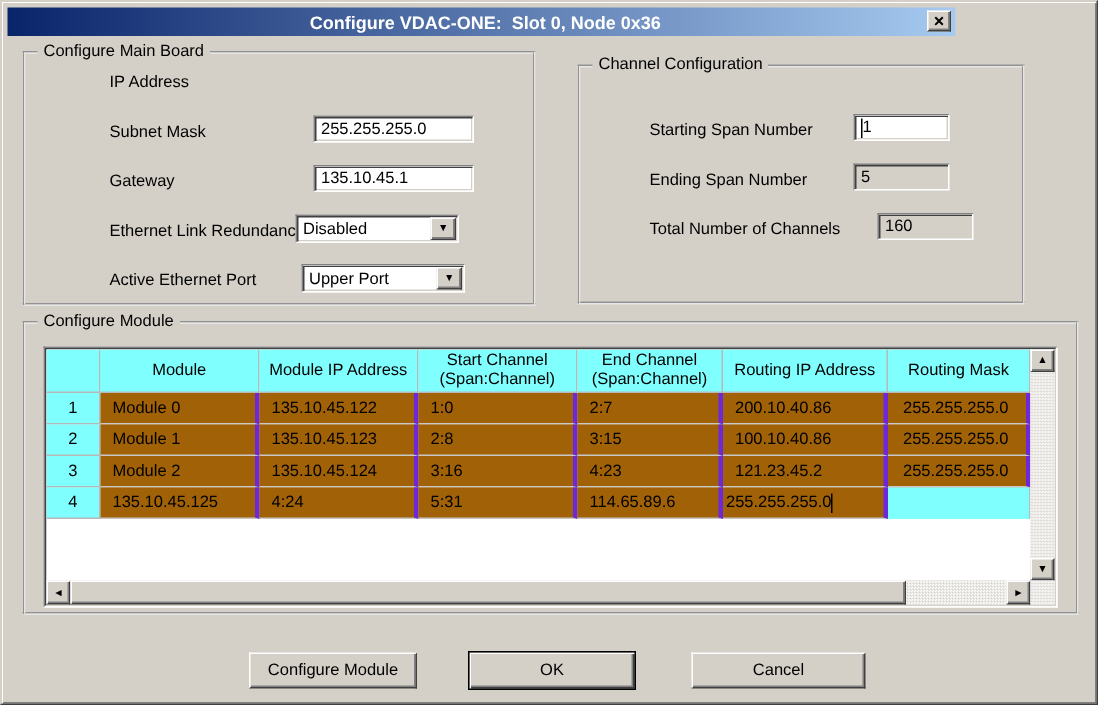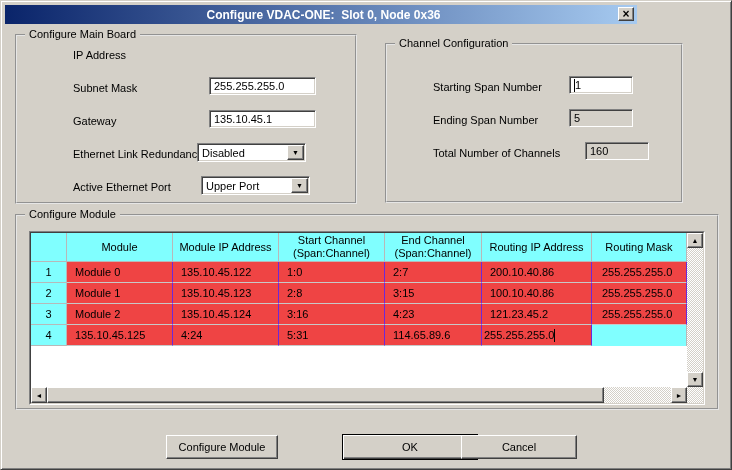--- a/index.html
+++ b/index.html
@@ -80,21 +80,21 @@
   .hc {
     background:#80ffff; border-right:1px solid #b8b8b8; border-bottom:1px solid #b8b8b8;
     display:flex; align-items:center; justify-content:center;
     text-align:center; white-space:pre-line; line-height:13px;
   }
   .rn {
     background:#80ffff; border-right:1px solid #b8b8b8; border-bottom:1px solid #b8b8b8;
     display:flex; align-items:center; justify-content:center;
   }
   .dc {
-    background:#ef4444; border-right:1px solid #6d28d9; border-bottom:1px solid #c8c8c8;
+    background:#a16207; border-right:3px solid #6d28d9; border-bottom:1px solid #c8c8c8;
     display:flex; align-items:center; padding-left:8px; white-space:pre; overflow:hidden;
   }
   .dc.pad10 { padding-left:10px; }
   .dc.edit  { padding-left:2px; }
   .rn-empty { background:#80ffff; border-right:1px solid #b8b8b8; }
   .empty-rest { grid-column:2 / -1; background:#fff; }
 
   
   .dither {
     background:#e8e8e8;
@@ -269,20 +269,20 @@
         </div>
       </div>
 
       <div class="corner dither"></div>
     </div>
   </div>
 
   <div class="btn" style="left:165px; top:434px; width:112px;">
     <span>Configure Module</span>
   </div>
-  <div class="btn default" style="left:311px; top:433px; width:136px;margin-left:30px;">
+  <div class="btn default" style="left:311px; top:433px; width:112px;">
     <span>OK</span>
   </div>
   <div class="btn" style="left:460px; top:434px; width:116px;">
     <span>Cancel</span>
   </div>
 
 </div>
 
 </body></html>

